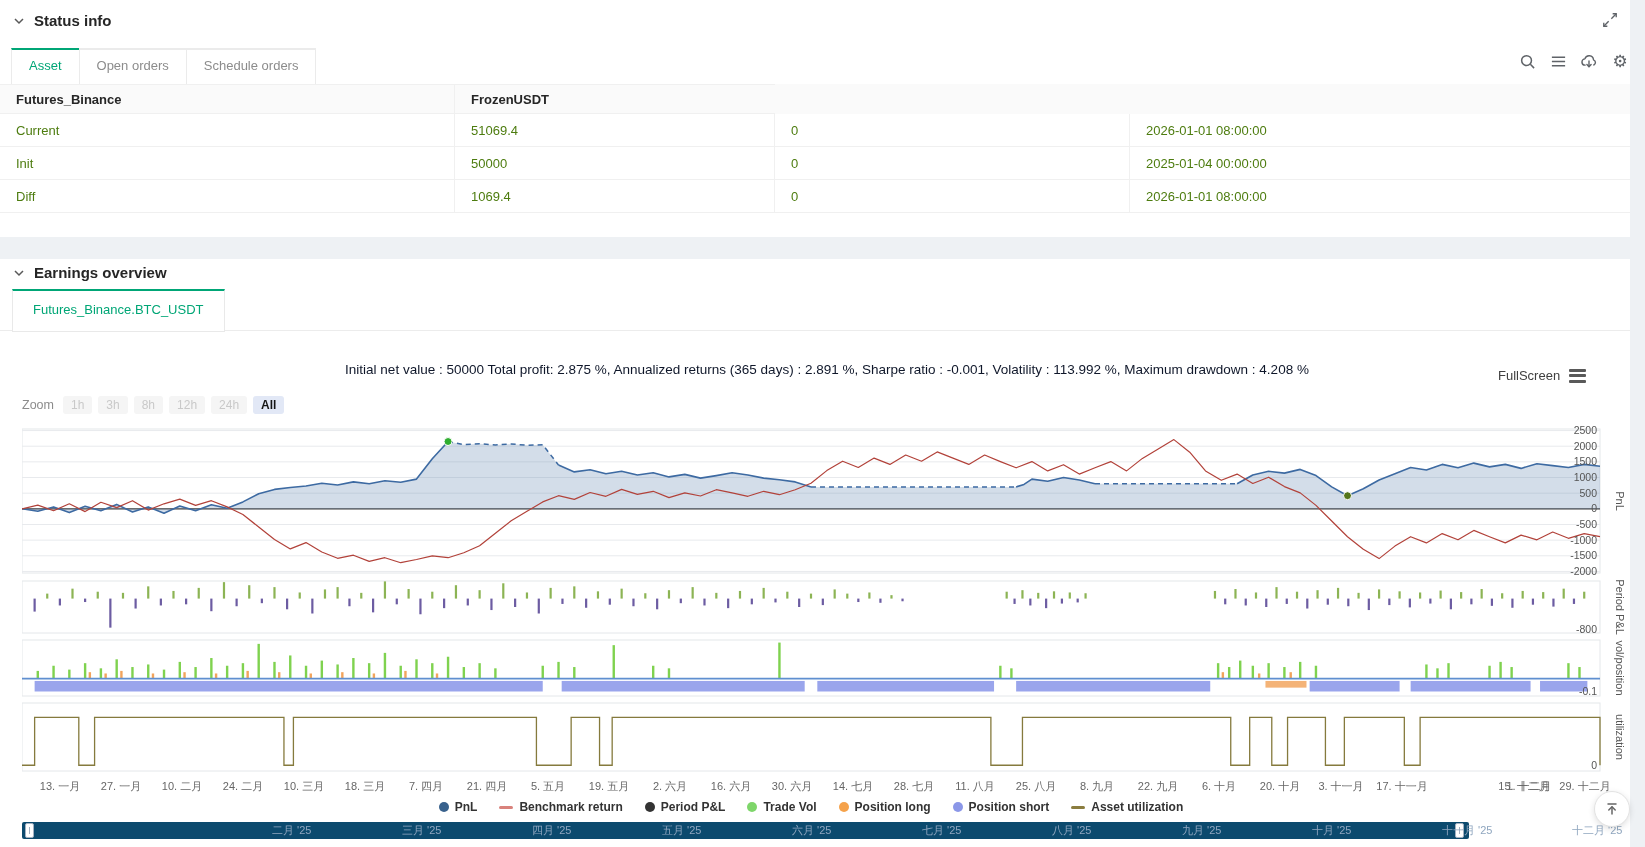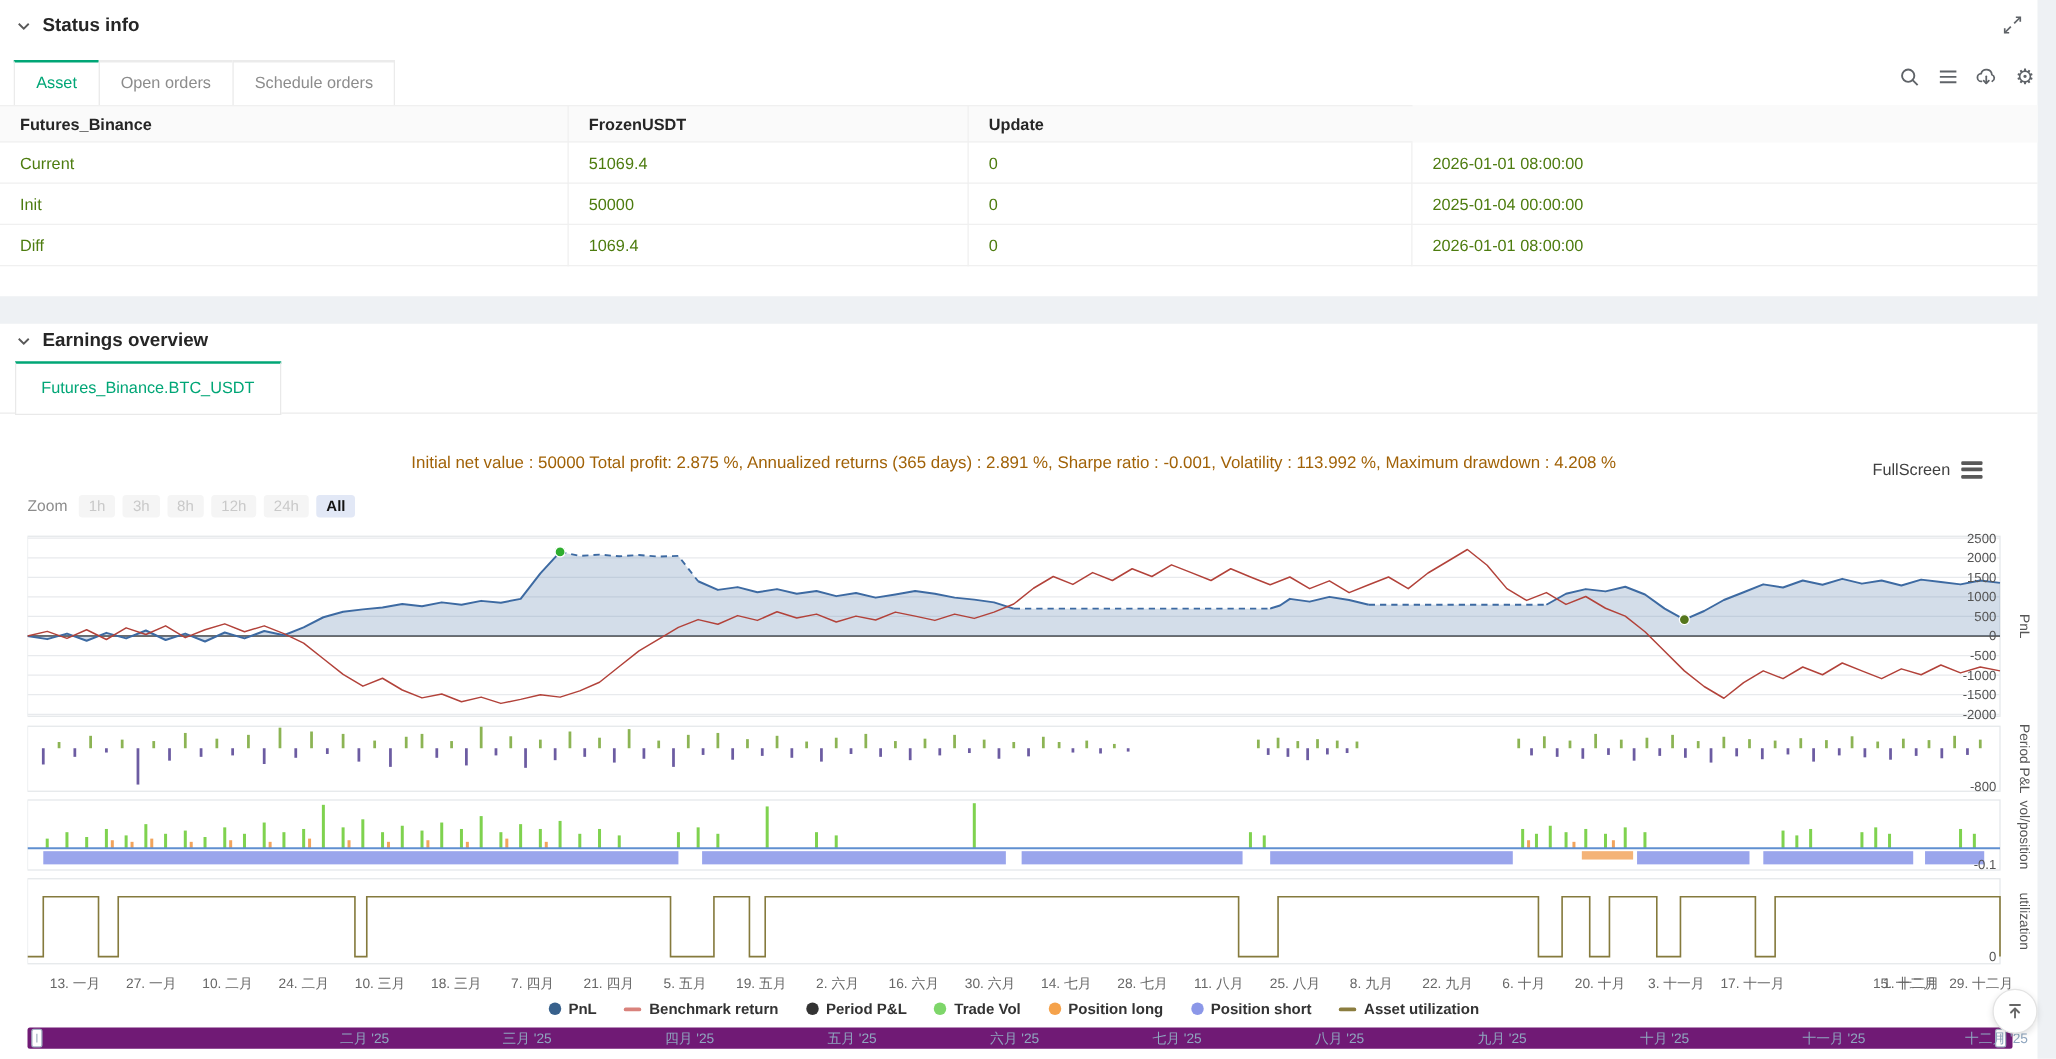--- a/index.html
+++ b/index.html
@@ -26,38 +26,38 @@
   .tr.body .td{height:32px;color:#4d7c0f;}
   .cell-blue{color:#4a90e2;}
   .cell-red{color:#f5222d;}
   
   .icon-row{display:flex;gap:13px;align-items:center;}
   .icon-btn{width:18px;height:18px;display:flex;align-items:center;justify-content:center;cursor:pointer;color:#5f6368;}
   
   .earn-tab{height:40px;line-height:38px;padding:0 20px;font-size:13px;color:#00a676;background:#fff;
             border:1px solid #e9e9e9;border-top:2px solid #00a676;cursor:pointer;display:inline-block;}
   .rule{left:0;top:330px;width:1630px;border-bottom:1px solid #ececec;height:0;}
-  .stats{left:22px;top:362px;width:1578px;text-align:center;font-size:13.5px;color:#a16207;}
+  .stats{left:38px;top:362px;width:1578px;text-align:center;font-size:13.5px;color:#0f172a;}
   .fullscreen{display:flex;align-items:center;gap:9px;font-size:13px;color:#404040;cursor:pointer;}
   .fs-icon div{width:17px;height:3px;background:#595959;margin:2.5px 0;border-radius:1px;}
   
   .zoom-row{left:22px;top:396px;display:flex;align-items:center;gap:5px;font-size:12.5px;color:#8c8c8c;}
   .zoom-btn{padding:2px 8px;border-radius:3px;background:#f5f5f5;color:#c9c9c9;font-size:12px;cursor:pointer;text-align:right;}
   .zoom-btn.active{background:#e2e8f6;color:#141414;font-weight:700;}
   
   .axis-num{font-size:10.5px;fill:#555;font-family:"Liberation Sans",sans-serif;}
   .axis-title{font-size:11px;fill:#555;font-family:"Liberation Sans",sans-serif;}
   .x-ticks{left:22px;top:779px;width:1578px;height:16px;}
   .x-tick{position:absolute;transform:translateX(-50%);font-size:11px;color:#666;white-space:nowrap;top:0;}
   .legend-row{left:22px;top:800px;width:1578px;display:flex;justify-content:center;gap:22px;align-items:center;}
   .legend-item{display:flex;align-items:center;gap:6px;font-size:12px;font-weight:700;color:#333;cursor:pointer;}
   .legend-dot{width:10px;height:10px;border-radius:50%;}
   .legend-line{width:14px;height:3px;border-radius:2px;}
   
-  .navigator{left:22px;top:822px;width:1588px;height:17px;background:#701a75;border-radius:2px;}
+  .navigator{left:22px;top:822px;width:1447px;height:17px;background:#0c4a6e;border-radius:2px;}
   .nav-label{position:absolute;top:1px;font-size:11px;color:#8fa6bf;white-space:nowrap;}
   .nav-handle{position:absolute;top:1px;width:9px;height:15px;background:#fff;border:1px solid #a3b1c2;border-radius:2px;box-sizing:border-box;}
   .nav-handle div{width:1px;height:7px;background:#a3b1c2;margin:3px auto;}
   .back-top{left:1594px;top:791px;width:34px;height:34px;border-radius:50%;background:#fff;border:1px solid #e3e3e3;
             box-shadow:0 2px 6px rgba(0,0,0,0.12);display:flex;align-items:center;justify-content:center;cursor:pointer;}
 </style>
 </head>
 <body>
 
 <div class="abs right-strip"></div>
@@ -108,21 +108,20 @@
         <polyline points="6.9,12 9,14.2 11.1,12"></polyline>
     </svg>
   </span>
   <span class="icon-btn" style="font-size:17px;line-height:1;">⚙</span>
 </div>
 
 <div class="abs asset-table">
   <div class="tr head" id="asset-table-head">
       <div class="td">Futures_Binance</div>
       <div class="td">FrozenUSDT</div>
-      <div class="td">Update</div>
     </div>
   <div id="asset-table-body">
       <div class="tr body">
         <div class="td cell-blue">Current</div>
         <div class="td">51069.4</div>
         <div class="td">0</div>
         <div class="td">2026-01-01 08:00:00</div>
       </div>
       <div class="tr body">
         <div class="td">Init</div>

